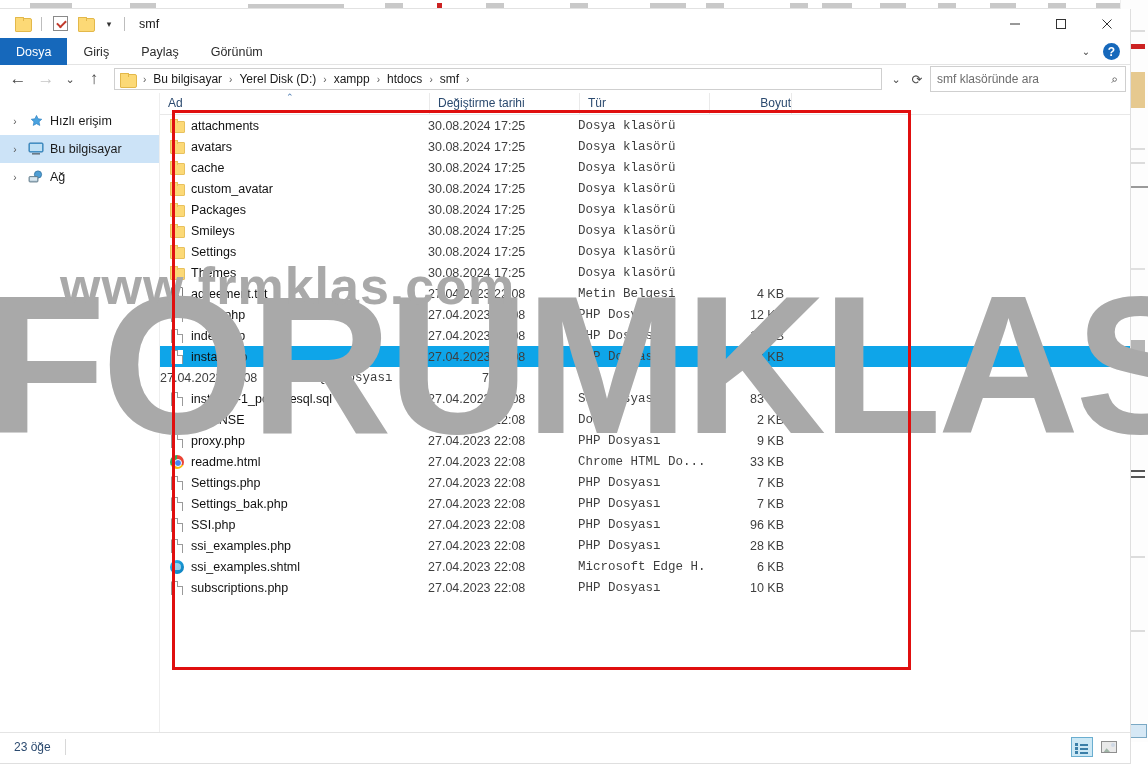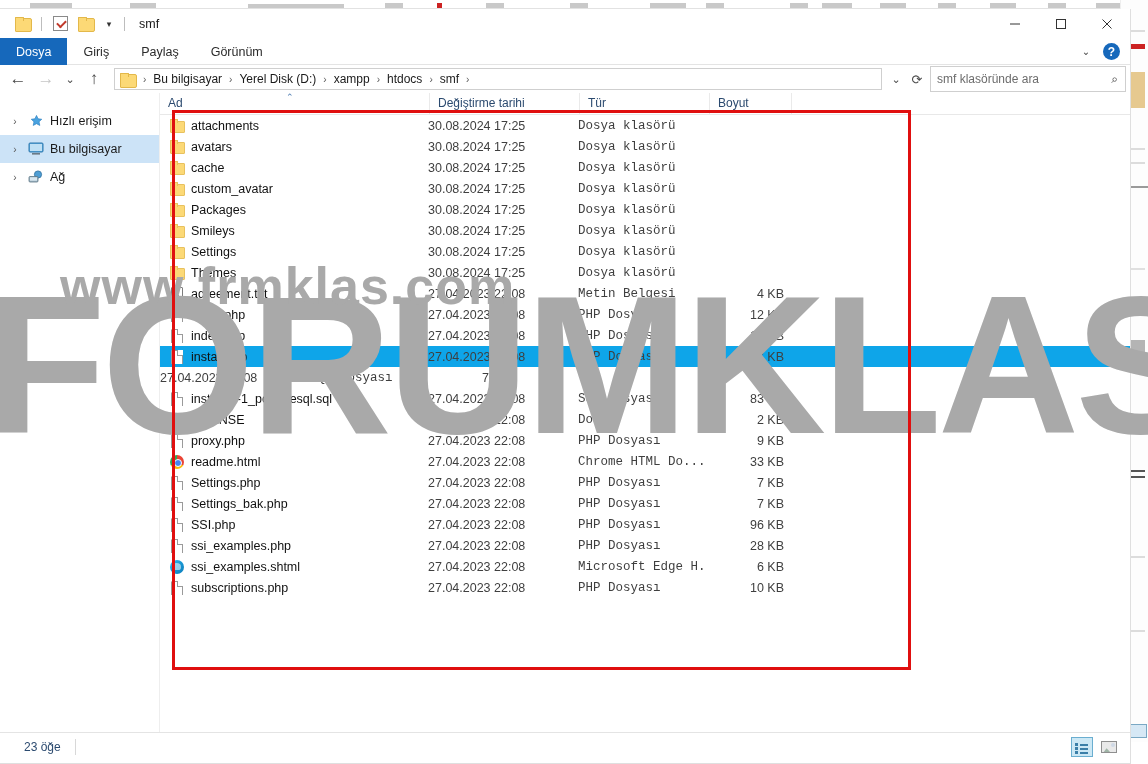--- a/index.html
+++ b/index.html
@@ -252,21 +252,21 @@
     font-size:52px; line-height:52px; font-weight:bold;
     color:#a9a9a9; letter-spacing:1px; white-space:nowrap;
     pointer-events:none;
   }
 
   
   .statusbar {
     position:relative; height:29px; border-top:1px solid #e4e4e4; background:#ffffff;
     display:flex; align-items:center;
   }
-  .status-text { font-size:12px; color:#2b4a6f; padding-left:24px; }
+  .status-text { font-size:12px; color:#2b4a6f; padding-left:14px; }
   .status-sep { width:1px; height:16px; background:#d8d8d8; margin-left:14px; }
   .viewbtns { position:absolute; right:10px; display:flex; gap:5px; align-items:center; }
   .vbtn { width:22px; height:20px; display:flex; align-items:center; justify-content:center; }
   .vbtn.sel { background:#cce8f5; border:1px solid #6aaed0; }
 
   
   .det-ico { width:14px; height:11px; position:relative; }
   .det-ico i { position:absolute; left:0; width:3px; height:3px; background:#3b7fa8; }
   .det-ico b { position:absolute; left:5px; height:2px; background:#3b7fa8; }
   .pic-ico { width:16px; height:12px; border:1px solid #8f8f8f; background:#e9e9e9; position:relative; overflow:hidden; }
@@ -457,21 +457,21 @@
           <div class="ch" style="width:270px;">
             <span class="sortcaret">⌃</span>
             <span>Ad</span>
           </div>
           <div class="ch" style="width:150px;">
             <span>Değiştirme tarihi</span>
           </div>
           <div class="ch" style="width:130px;">
             <span>Tür</span>
           </div>
-          <div class="ch" style="width:82px;">
+          <div class="ch" style="width:82px;justify-content:flex-end;">
             <span>Boyut</span>
           </div>
         </div>
 
         <div class="rows" id="rows">
             <div class="row">
               <div class="c-name">
                 <span class="ic folder"></span>
                 <span>attachments</span>
               </div>

